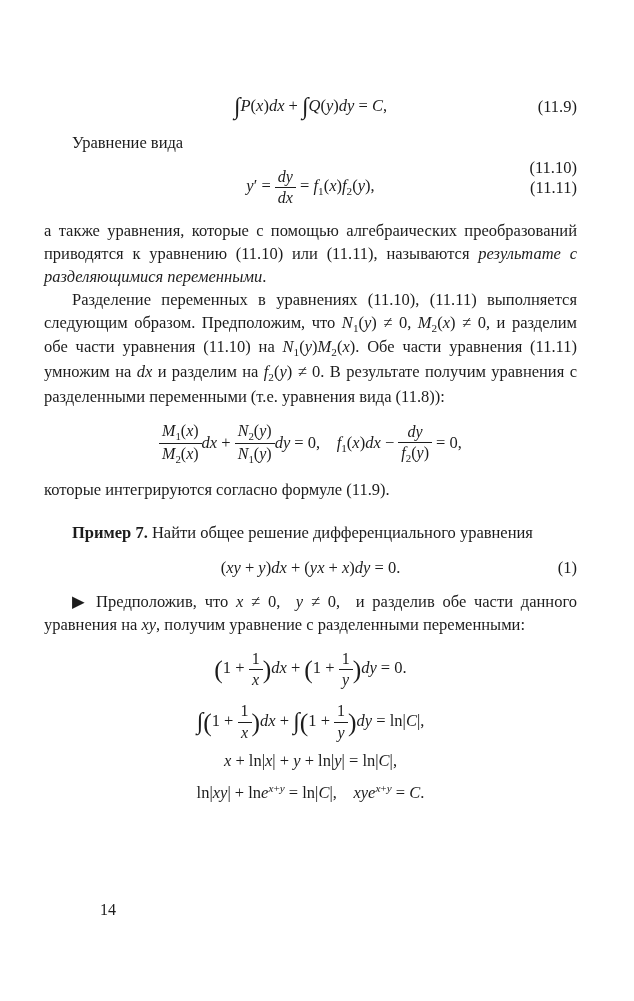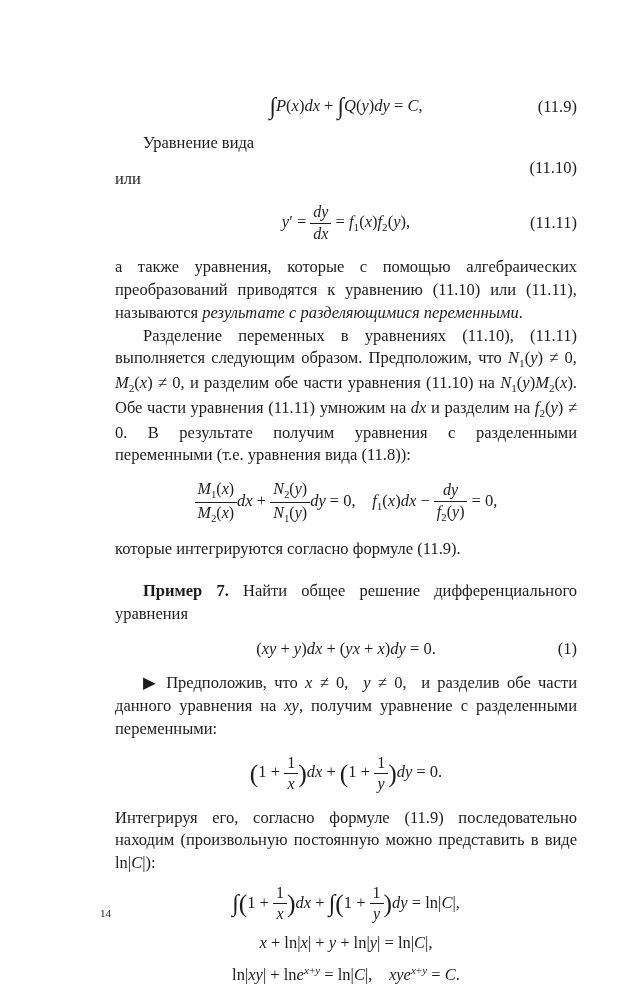--- a/index.html
+++ b/index.html
@@ -6,21 +6,21 @@
     margin: 0;
     padding: 0;
     background: #ffffff;
   }
   .page {
     position: relative;
     width: 634px;
     height: 1001px;
     background: #ffffff;
     box-sizing: border-box;
-    padding: 82px 57px 0 115px;
+    padding: 82px 57px 0 44px;
     font-family: "Liberation Serif", "DejaVu Serif", serif;
     font-size: 16.5px;
     line-height: 1.38;
     color: #1c1c1c;
     overflow: hidden;
   }
   p {
     margin: 0;
     text-indent: 28px;
     text-align: justify;
@@ -73,41 +73,40 @@
     display: inline-block;
     font-size: 1.45em;
     line-height: 1;
     vertical-align: middle;
   }
   .example-block { margin-top: 20px; }
   .page-number {
     position: absolute;
     left: 100px;
     bottom: 80px;
-    font-size: 11px;
+    font-size: 16px;
   }
 </style>
 </head>
 <body>
 
 <div class="page">
 
   <div class="eq-row eq-m">
     <span class="eq-body"><span class="int">∫</span><i>P</i>(<i>x</i>)<i>dx</i> + <span class="int">∫</span><i>Q</i>(<i>y</i>)<i>dy</i> = <i>C</i>,</span>
     <span class="eq-label">(11.9)</span>
   </div>
 
 
   <p>Уравнение вида</p>
 
   <div class="eq-row eq-m">
     <span class="eq-label">(11.10)</span>
   </div>
 
-  <p class="noindent sp-top">или</p>
 
   <div class="eq-row eq-m">
     <span class="eq-body"><i>y</i>′ = <span class="frac"><span class="num"><i>dy</i></span><span class="den"><i>dx</i></span></span> = <i>f</i><sub>1</sub>(<i>x</i>)<i>f</i><sub>2</sub>(<i>y</i>),</span>
     <span class="eq-label">(11.11)</span>
   </div>
 
   <p class="noindent sp-top">а также уравнения, которые с помощью алгебраических преобразований приводятся к уравнению (11.10) или (11.11), называются <i>результате с разделяющимися переменными</i>.</p>
 
   <p>Разделение переменных в уравнениях (11.10), (11.11) выполняется следующим образом. Предположим, что <i>N</i><sub>1</sub>(<i>y</i>) ≠ 0, <i>M</i><sub>2</sub>(<i>x</i>) ≠ 0, и разделим обе части уравнения (11.10) на <i>N</i><sub>1</sub>(<i>y</i>)<i>M</i><sub>2</sub>(<i>x</i>). Обе части уравнения (11.11) умножим на <i>dx</i> и разделим на <i>f</i><sub>2</sub>(<i>y</i>) ≠ 0. В результате получим уравнения с разделенными переменными (т.е. уравнения вида (11.8)):</p>
 
@@ -123,21 +122,20 @@
     <span class="eq-body">(<i>xy</i> + <i>y</i>)<i>dx</i> + (<i>yx</i> + <i>x</i>)<i>dy</i> = 0.</span>
     <span class="eq-label">(1)</span>
   </div>
 
   <p>▶ Предположив, что <i>x</i> ≠ 0,&nbsp; <i>y</i> ≠ 0,&nbsp; и разделив обе части данного уравнения на <i>xy</i>, получим уравнение с разделенными переменными:</p>
 
   <div class="eq-row eq-m">
     <span class="eq-body"><span class="bp">(</span>1 + <span class="frac"><span class="num">1</span><span class="den"><i>x</i></span></span><span class="bp">)</span><i>dx</i> + <span class="bp">(</span>1 + <span class="frac"><span class="num">1</span><span class="den"><i>y</i></span></span><span class="bp">)</span><i>dy</i> = 0.</span>
   </div>
 
-  <p class="noindent sp-top">Интегрируя его, согласно формуле (11.9) последовательно находим (произвольную постоянную можно представить в виде ln|<i>C</i>|):</p>
 
   <div class="eq-row eq-s">
     <span class="eq-body"><span class="int">∫</span><span class="bp">(</span>1 + <span class="frac"><span class="num">1</span><span class="den"><i>x</i></span></span><span class="bp">)</span><i>dx</i> + <span class="int">∫</span><span class="bp">(</span>1 + <span class="frac"><span class="num">1</span><span class="den"><i>y</i></span></span><span class="bp">)</span><i>dy</i> = ln|<i>C</i>|,</span>
   </div>
 
   <div class="eq-row eq-s">
     <span class="eq-body"><i>x</i> + ln|<i>x</i>| + <i>y</i> + ln|<i>y</i>| = ln|<i>C</i>|,</span>
   </div>
 
   <div class="eq-row eq-s">

